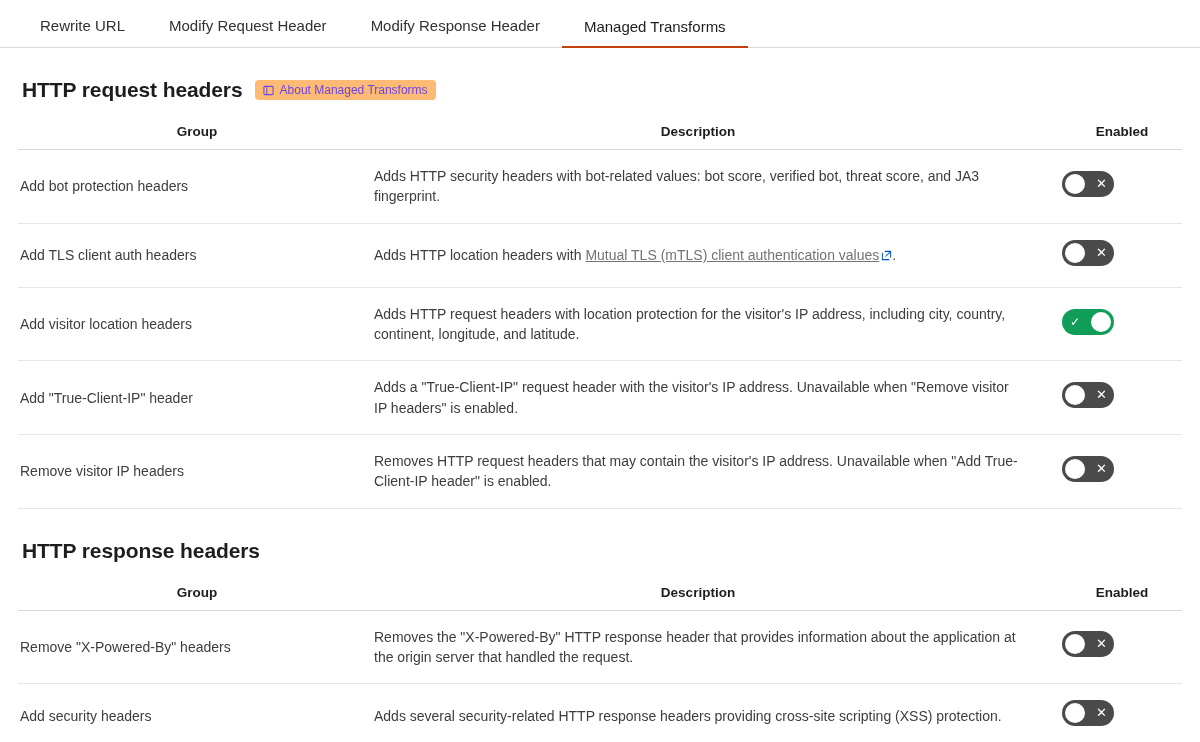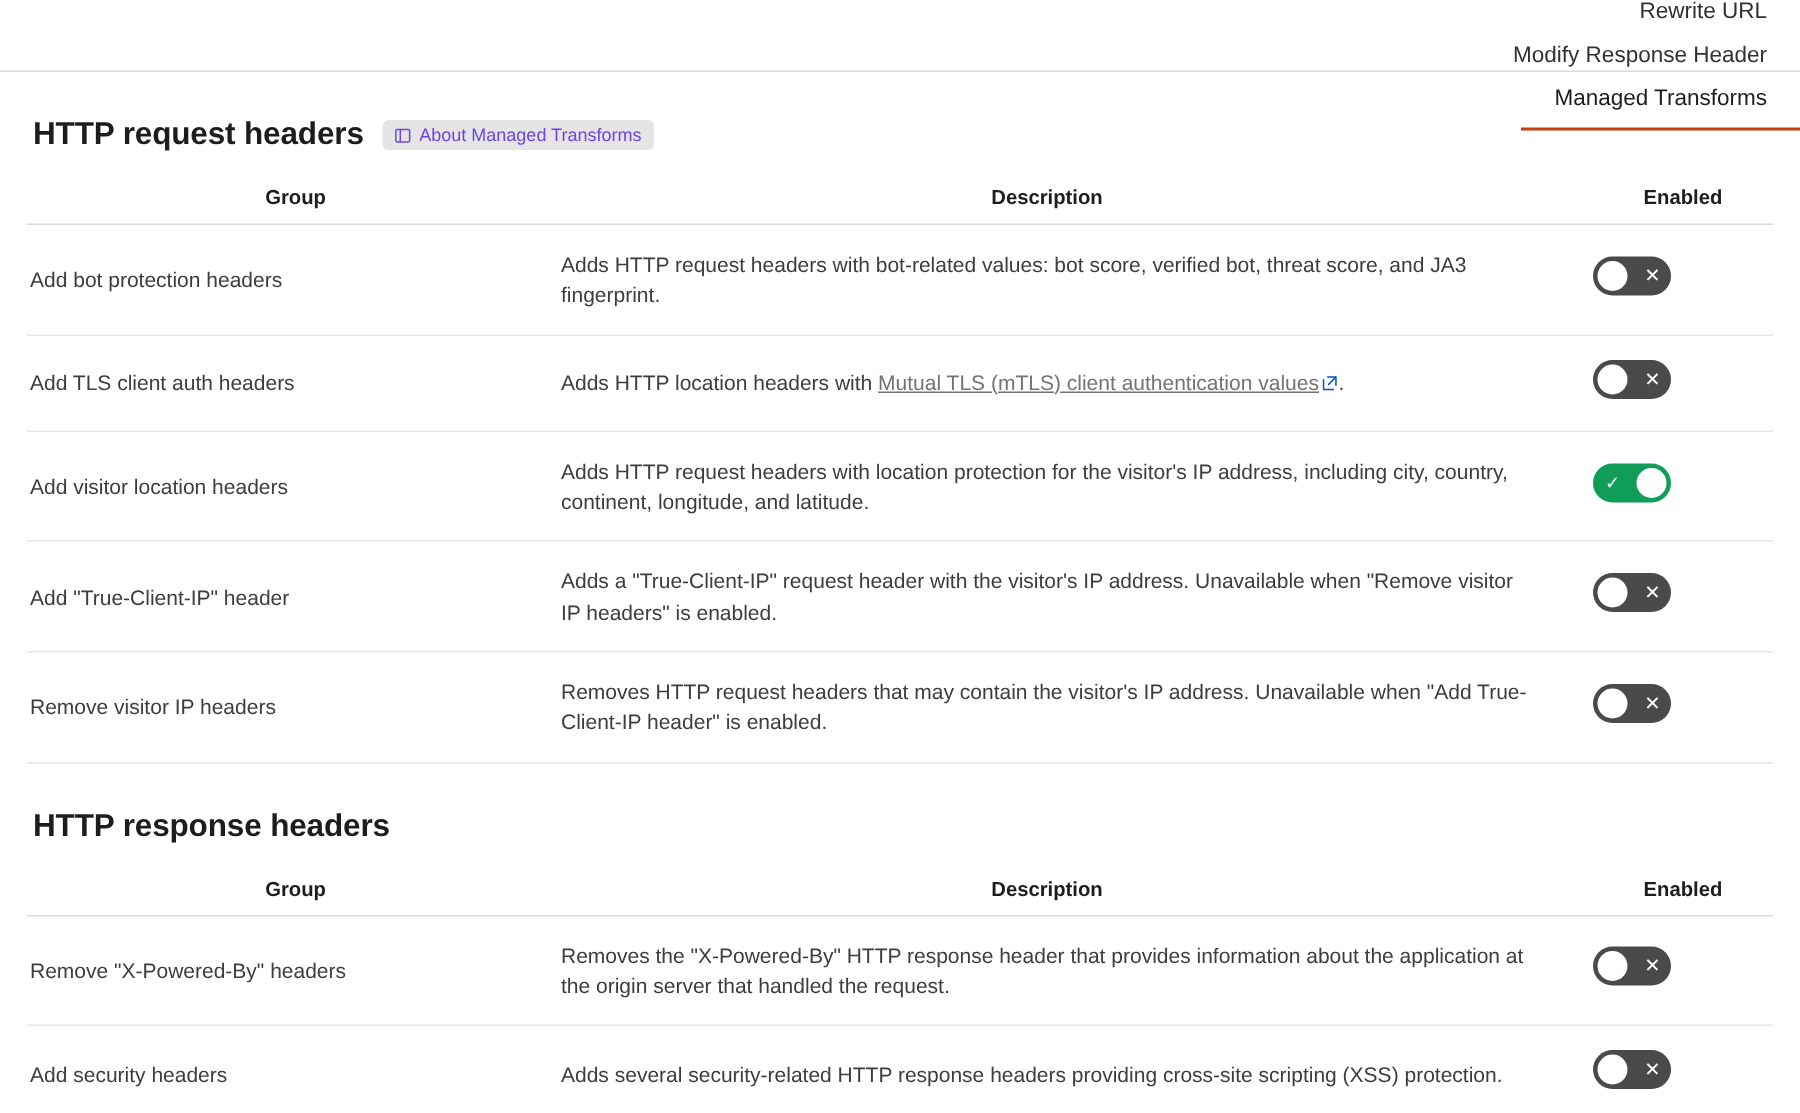--- a/index.html
+++ b/index.html
@@ -14,21 +14,20 @@
     overflow: hidden;
   }
 
   
   .tabbar {
     display: flex;
     align-items: flex-end;
     height: 48px;
     border-bottom: 1px solid #d9d9d9;
     padding: 0 0 0 18px;
-    flex-direction: column;
   }
   .tab {
     font-size: 15px;
     color: #313131;
     padding: 0 22px 12px 22px;
     line-height: 1;
     cursor: pointer;
     white-space: nowrap;
     border-bottom: 3px solid transparent;
     margin-bottom: -1px;
@@ -52,21 +51,21 @@
   .section-title {
     font-size: 21px;
     font-weight: 700;
     color: #1d1d1d;
     letter-spacing: -0.1px;
   }
   .about-pill {
     display: inline-flex;
     align-items: center;
     gap: 6px;
-    background: #e5e5e5;
+    background: #fdba74;
     color: #6b46e5;
     border-radius: 4px;
     padding: 3px 8px;
     font-size: 12px;
     cursor: pointer;
     white-space: nowrap;
   }
   .about-pill .book-ico { display: inline-flex; }
 
   
@@ -132,20 +131,21 @@
   }
   .toggle.on { background: #0f9d58; }
   .toggle.on .knob { left: 29px; }
   .toggle.on .mark { right: auto; left: 8px; font-size: 12px; }
 </style>
 </head>
 <body>
 
 <div class="tabbar">
   <div class="tab">Rewrite URL</div>
+  <div class="tab">Modify Request Header</div>
   <div class="tab">Modify Response Header</div>
   <div class="tab active">Managed Transforms</div>
 </div>
 
 <div class="section">
   <div class="section-head">
     <div class="section-title">HTTP request headers</div>
     <div class="about-pill">
       <span class="book-ico">
         <svg width="11" height="11" viewBox="0 0 12 12" fill="none" aria-hidden="true">
@@ -161,21 +161,21 @@
     <thead>
       <tr>
         <th class="col-group">Group</th>
         <th class="col-desc">Description</th>
         <th class="col-en">Enabled</th>
       </tr>
     </thead>
     <tbody>
       <tr>
         <td class="col-group">Add bot protection headers</td>
-        <td class="col-desc">Adds HTTP request headers with bot-related values: bot score, verified bot, threat score, and JA3 fingerprint.</td>
+        <td class="col-desc">Adds HTTP security headers with bot-related values: bot score, verified bot, threat score, and JA3 fingerprint.</td>
         <td class="col-en">
           <span class="toggle">
             <span class="knob"></span>
             <span class="mark">✕</span>
           </span>
         </td>
       </tr>
 
       <tr>
         <td class="col-group">Add TLS client auth headers</td>

